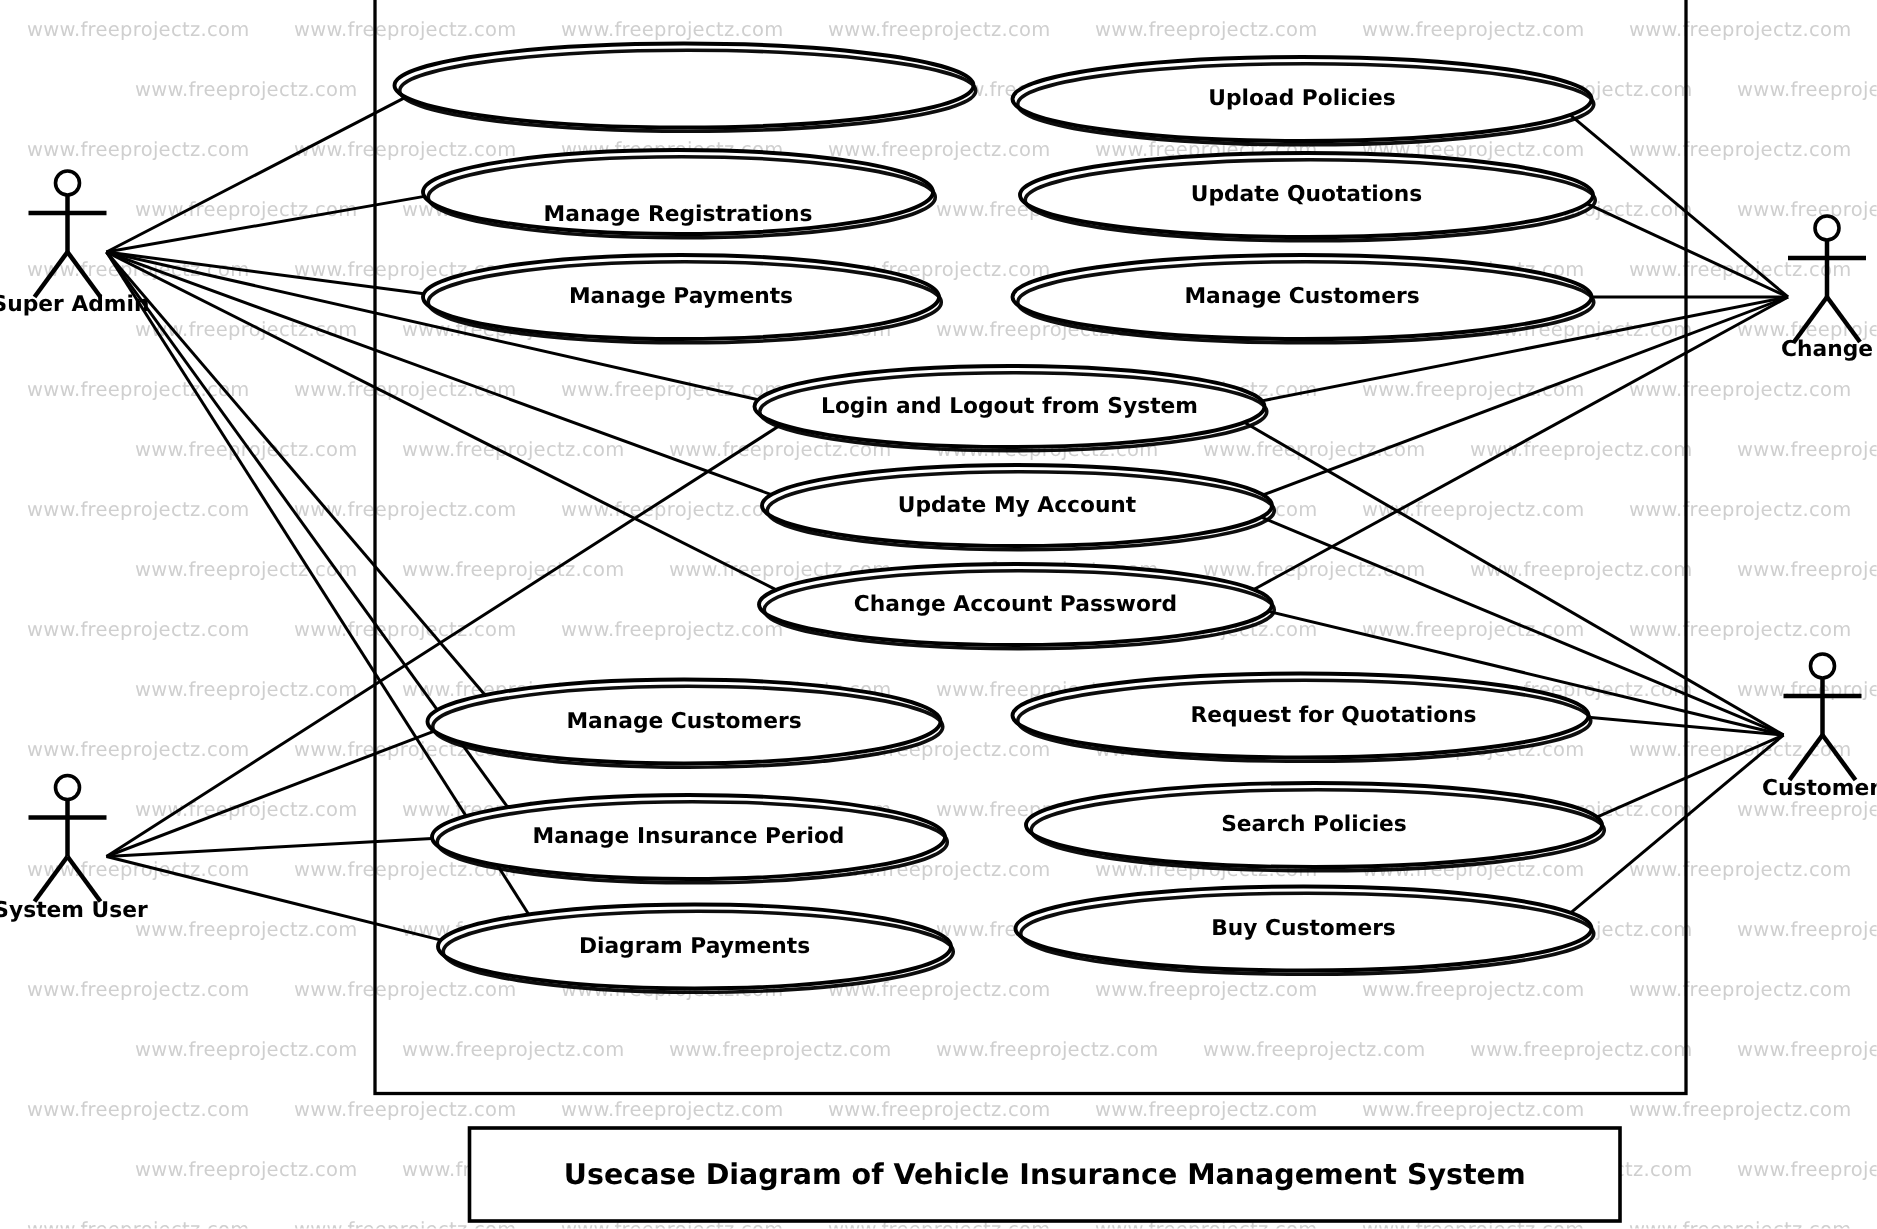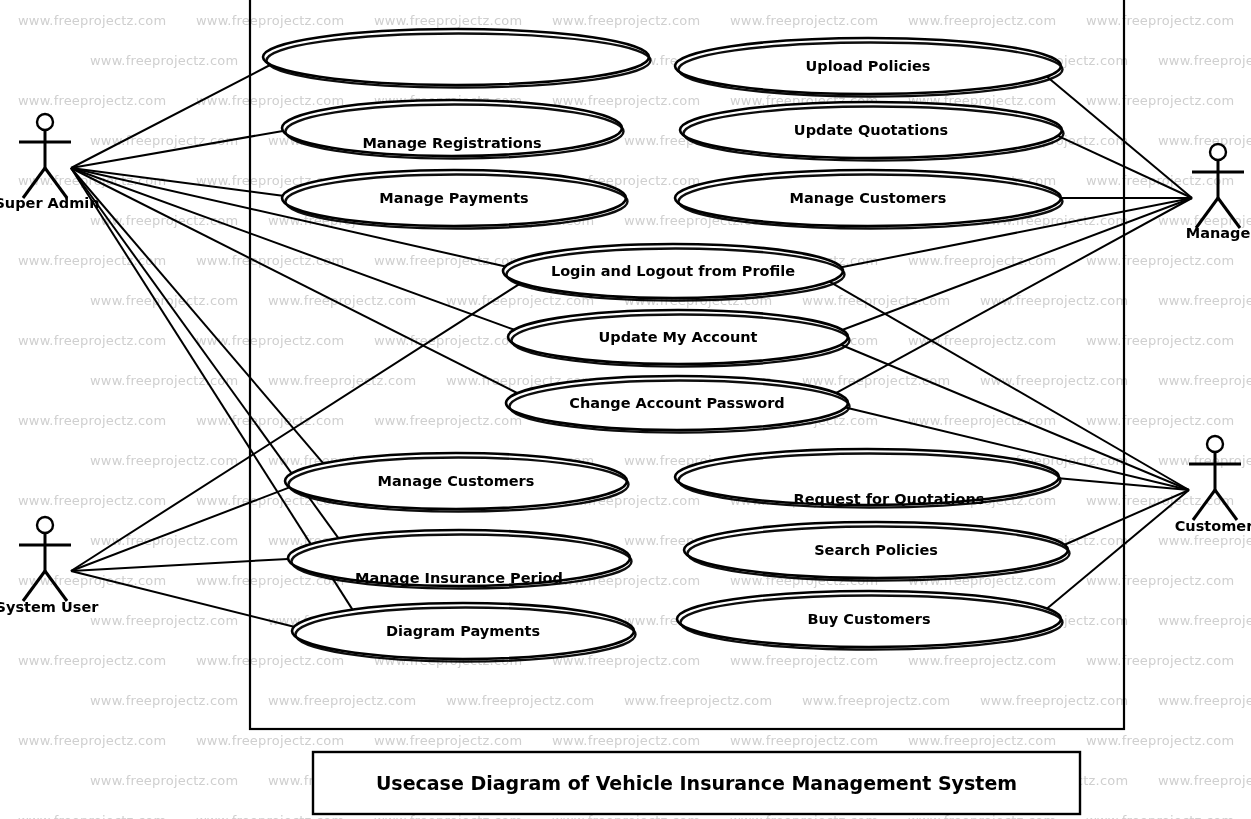--- a/index.html
+++ b/index.html
@@ -306,29 +306,29 @@
         <rect x="313" y="752" width="767" height="62" fill="#fff" stroke="#000000" stroke-width="2.4"></rect>
       </g>
   </svg>
 
   <div id="label-layer">
       <div class="uc-label" style="left: 452px; top: 127px; margin-top: 16px;">Manage Registrations</div>
       <div class="uc-label" style="left: 454px; top: 198px;">Manage Payments</div>
       <div class="uc-label" style="left: 868px; top: 66px;">Upload Policies</div>
       <div class="uc-label" style="left: 871px; top: 130px;">Update Quotations</div>
       <div class="uc-label" style="left: 868px; top: 198px;">Manage Customers</div>
-      <div class="uc-label" style="left: 673px; top: 271px;">Login and Logout from Profile</div>
+      <div class="uc-label" style="left: 673px; top: 271px;">Login and Logout from System</div>
       <div class="uc-label" style="left: 678px; top: 337px;">Update My Account</div>
       <div class="uc-label" style="left: 677px; top: 403px;">Change Account Password</div>
       <div class="uc-label" style="left: 456px; top: 481px;">Manage Customers</div>
-      <div class="uc-label" style="left: 459px; top: 558px; margin-top: 20px;">Manage Insurance Period</div>
+      <div class="uc-label" style="left: 459px; top: 558px;">Manage Insurance Period</div>
       <div class="uc-label" style="left: 463px; top: 631px;">Diagram Payments</div>
-      <div class="uc-label" style="left: 867px; top: 499px; padding-left: 44px;">Request for Quotations</div>
+      <div class="uc-label" style="left: 867px; top: 477px; padding-left: 44px;">Request for Quotations</div>
       <div class="uc-label" style="left: 876px; top: 550px;">Search Policies</div>
       <div class="uc-label" style="left: 869px; top: 619px;">Buy Customers</div>
       <div class="actor-label" style="left: 47px; top: 203px;">Super Admin</div>
       <div class="actor-label" style="left: 47px; top: 607px;">System User</div>
-      <div class="actor-label" style="left: 1218px; top: 233px;">Manage</div>
+      <div class="actor-label" style="left: 1218px; top: 233px;">Change</div>
       <div class="actor-label" style="left: 1214px; top: 526px;">Customer</div>
       <div class="title-label" style="left: 696.5px; top: 783px;">Usecase Diagram of Vehicle Insurance Management System</div>
     </div>
 
 </div>
 
 </body></html>

